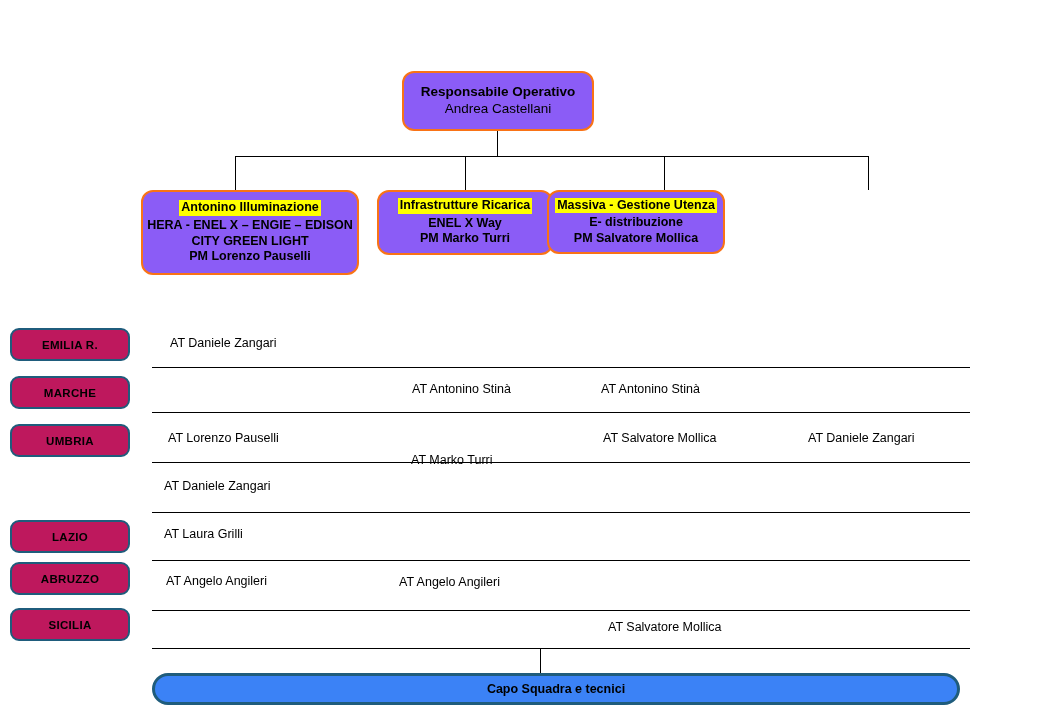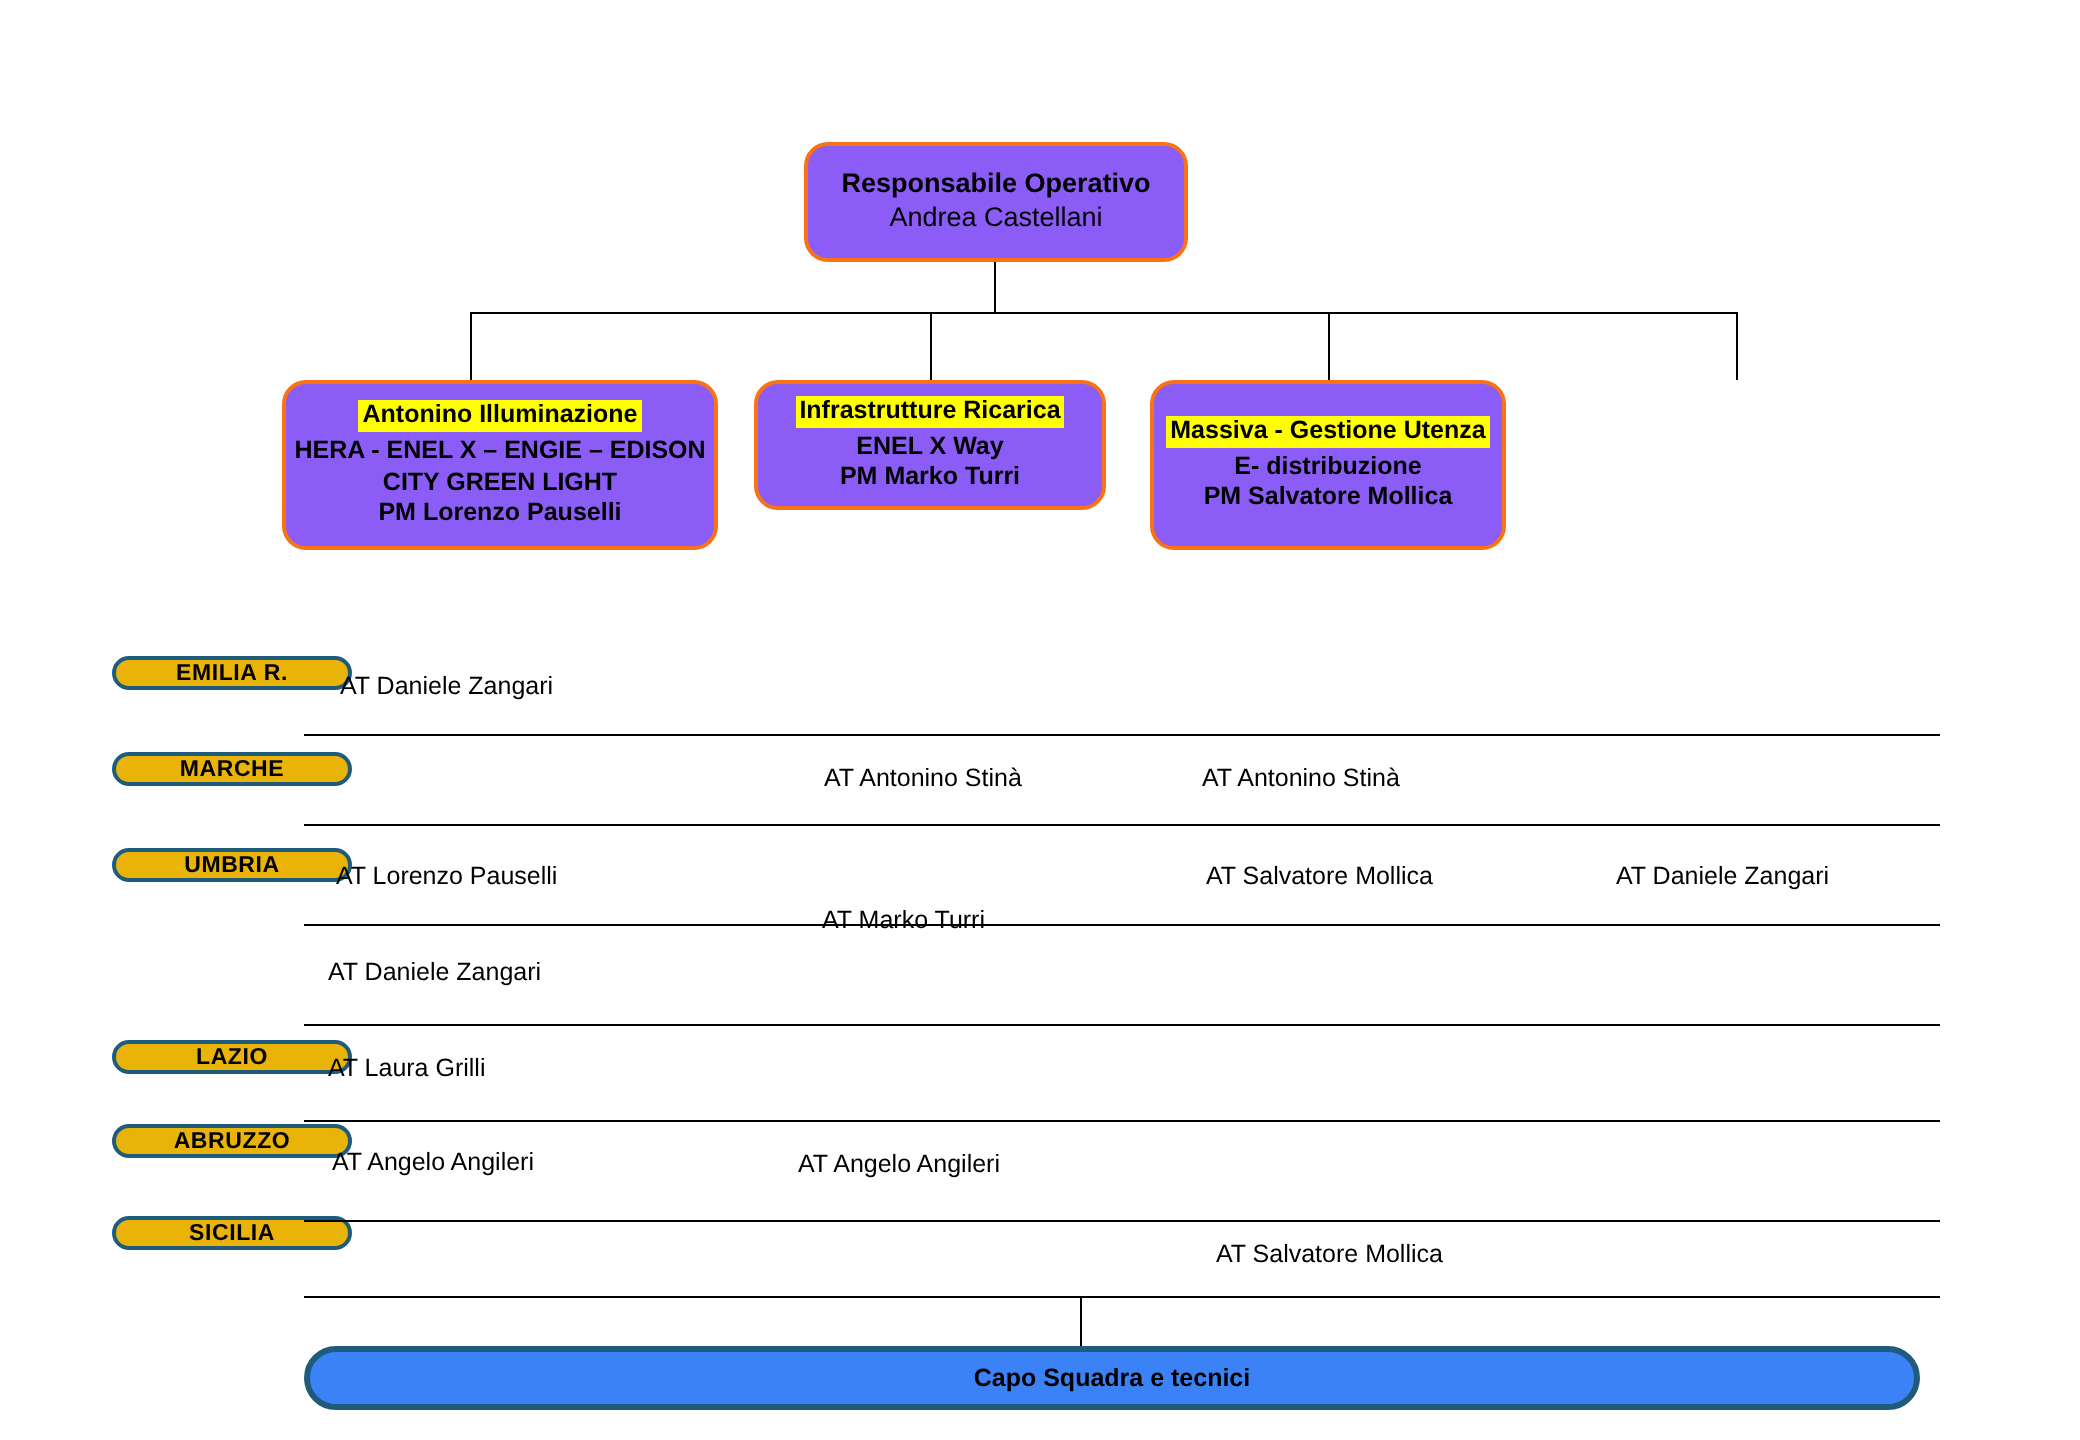--- a/index.html
+++ b/index.html
@@ -54,43 +54,42 @@
   }
   #root-box .title { font-weight: bold; }
 
   
   .unitbox {
     font-size: 12.5px;
     padding: 4px 6px;
   }
   #unit-0 { left: 141px; top: 190px; width: 218px; height: 85px; }
   #unit-1 { left: 377px; top: 190px; width: 176px; height: 65px; }
-  #unit-2 { left: 575px; top: 190px; width: 178px; height: 85px; }
+  #unit-2 { left: 547px; top: 190px; width: 178px; height: 64px; }
   #unit-3 { left: 777px; top: 190px; width: 180px; height: 85px; }
   .unitbox .hl { margin-bottom: 2px; font-size: 12.5px; }
   .unitbox .sub { font-weight: bold; font-size: 12.5px; }
 
   
   .region-pill {
     position: absolute;
     left: 10px;
     width: 120px;
-    height: 17px;
+    height: 33px;
     box-sizing: border-box;
     border: 2px solid #1F5C7C;
     border-radius: 9px;
-    background: #eab308;
+    background: #be185d;
     display: flex;
     align-items: center;
     justify-content: center;
     font-size: 11.5px;
     font-weight: bold;
     letter-spacing: 0.3px;
     color: #000000;
-    margin-left: 46px;
   }
 
   
   #bottom-box {
     position: absolute;
     left: 152px;
     top: 673px;
     width: 808px;
     height: 32px;
     box-sizing: border-box;

